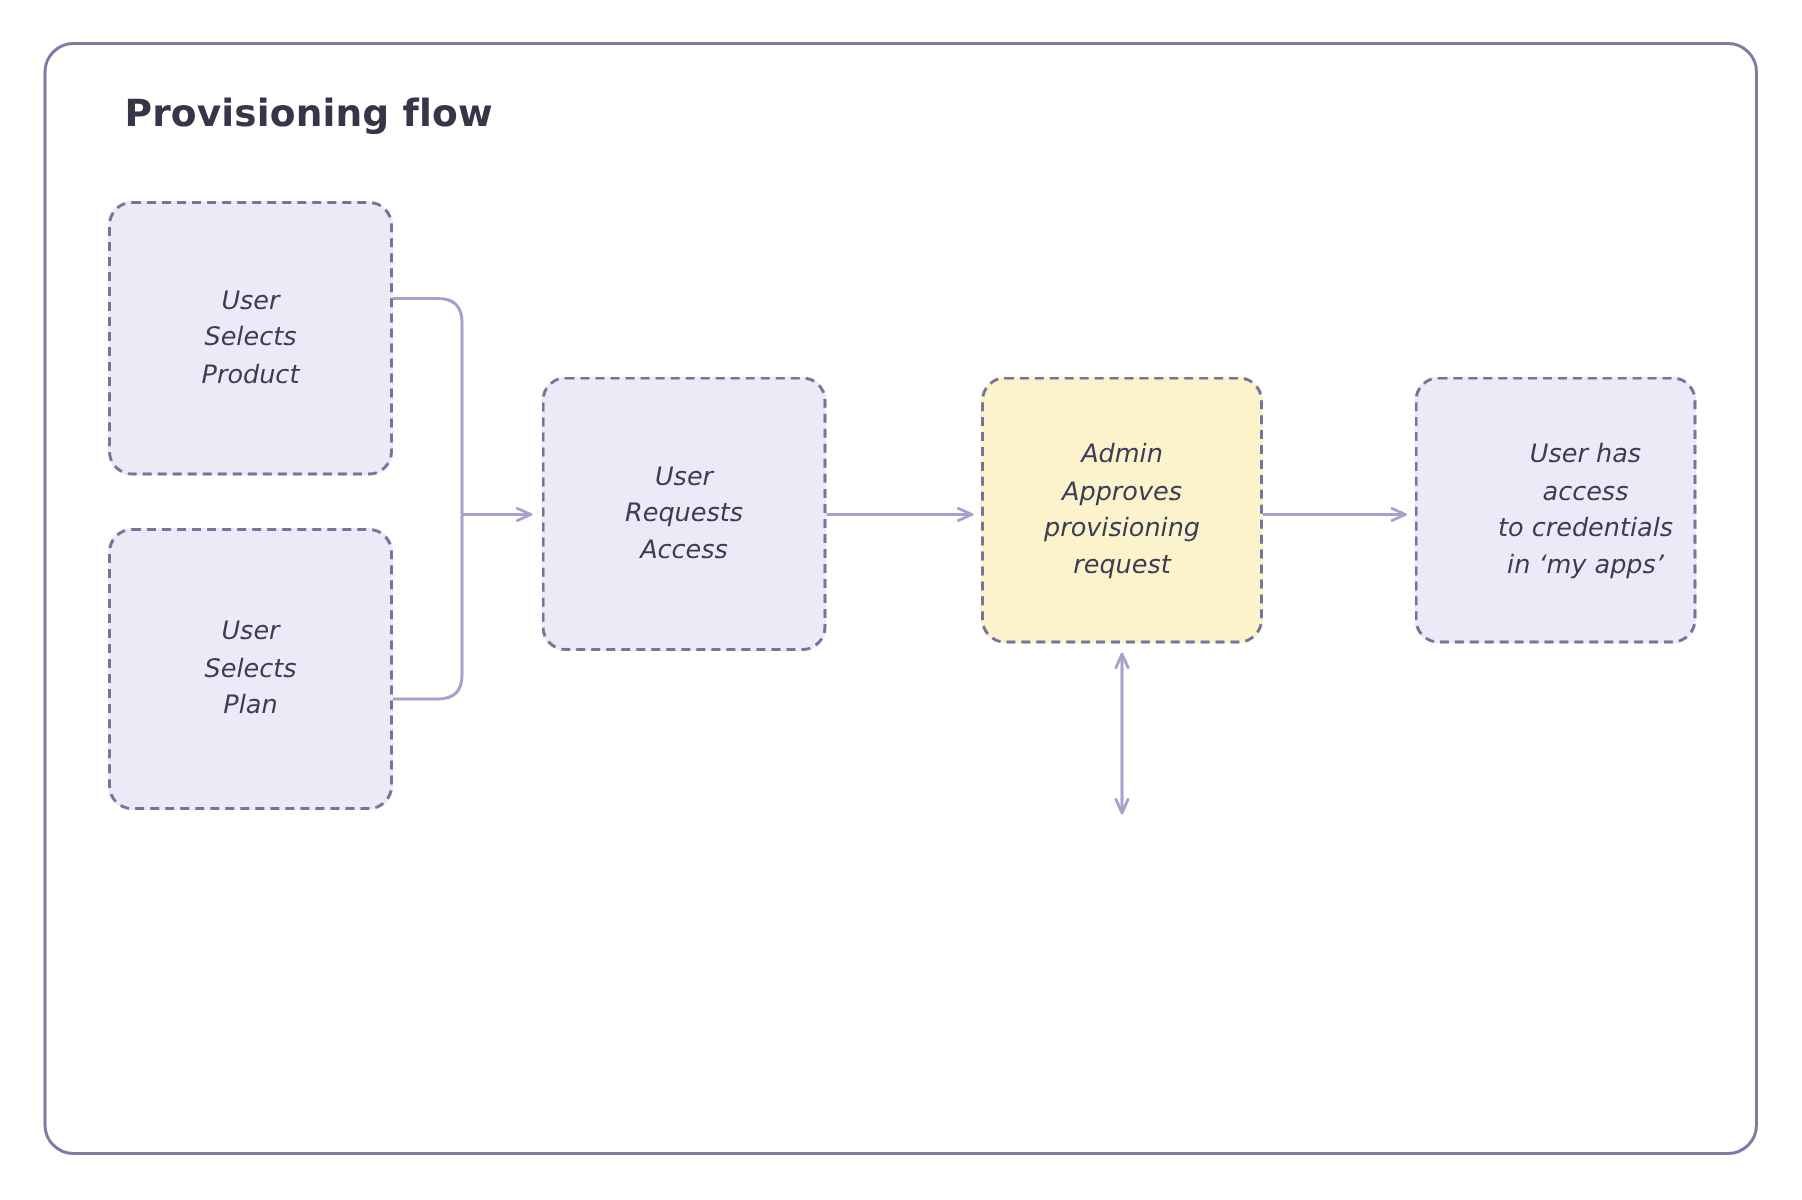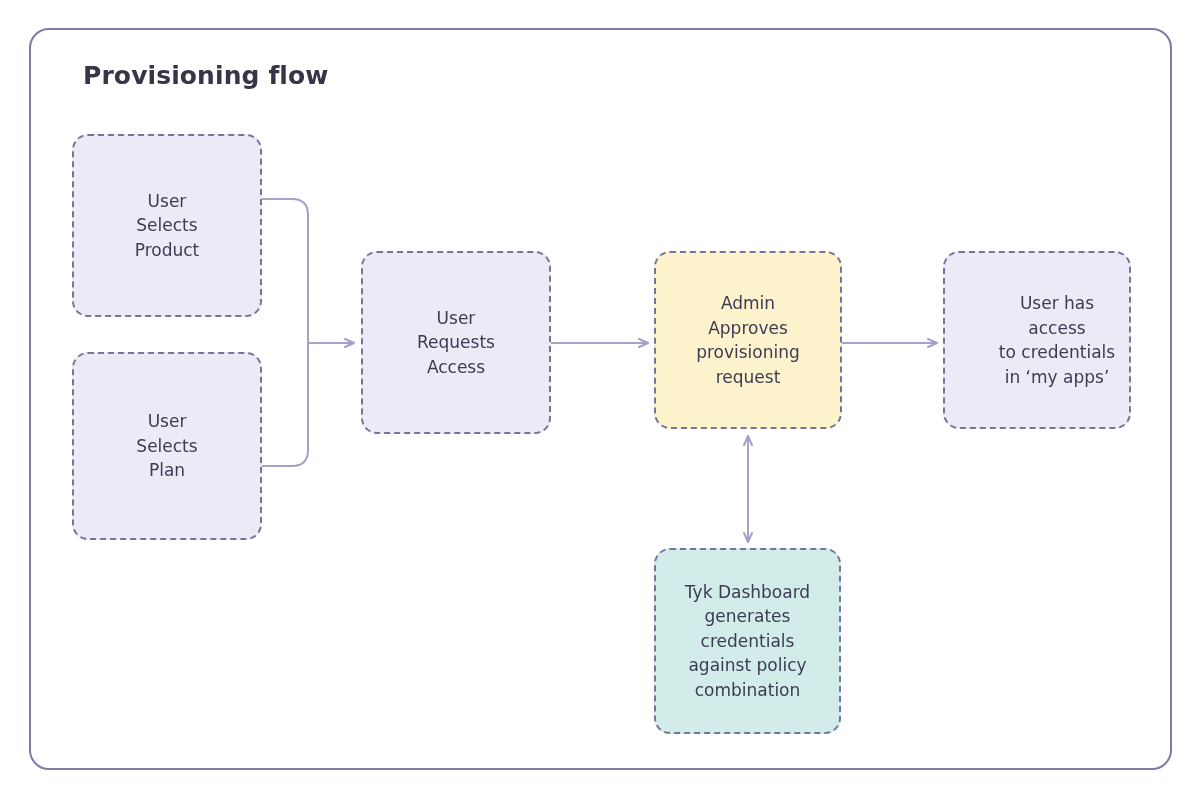--- a/index.html
+++ b/index.html
@@ -56,20 +56,21 @@
     border-radius: 16px;
     display: flex;
     align-items: center;
     justify-content: center;
     text-align: center;
     color: #3c3c54;
     font-family: "DejaVu Sans", sans-serif;
     font-size: 17px;
     line-height: 24.5px;
     padding: 4px 8px;
+    font-style: italic;
   }
   .node .node-text {
     display: block;
     white-space: pre-line;
   }
 
   .fill-lavender { background: #ebeaf6; }
   .fill-yellow   { background: #fcf3cc; }
   .fill-teal     { background: #d2ece9; }
 
@@ -147,21 +148,14 @@
 provisioning
 request</span>
   </div>
 
   <div id="node-user-has-access" class="node fill-lavender">
     <span class="node-text">User has access
 to credentials
 in ‘my apps’</span>
   </div>
 
-  <div id="node-tyk-dashboard" class="node fill-teal">
-    <span class="node-text">Tyk Dashboard
-generates
-credentials
-against policy
-combination</span>
-  </div>
 
 </div>
 
 </body></html>

